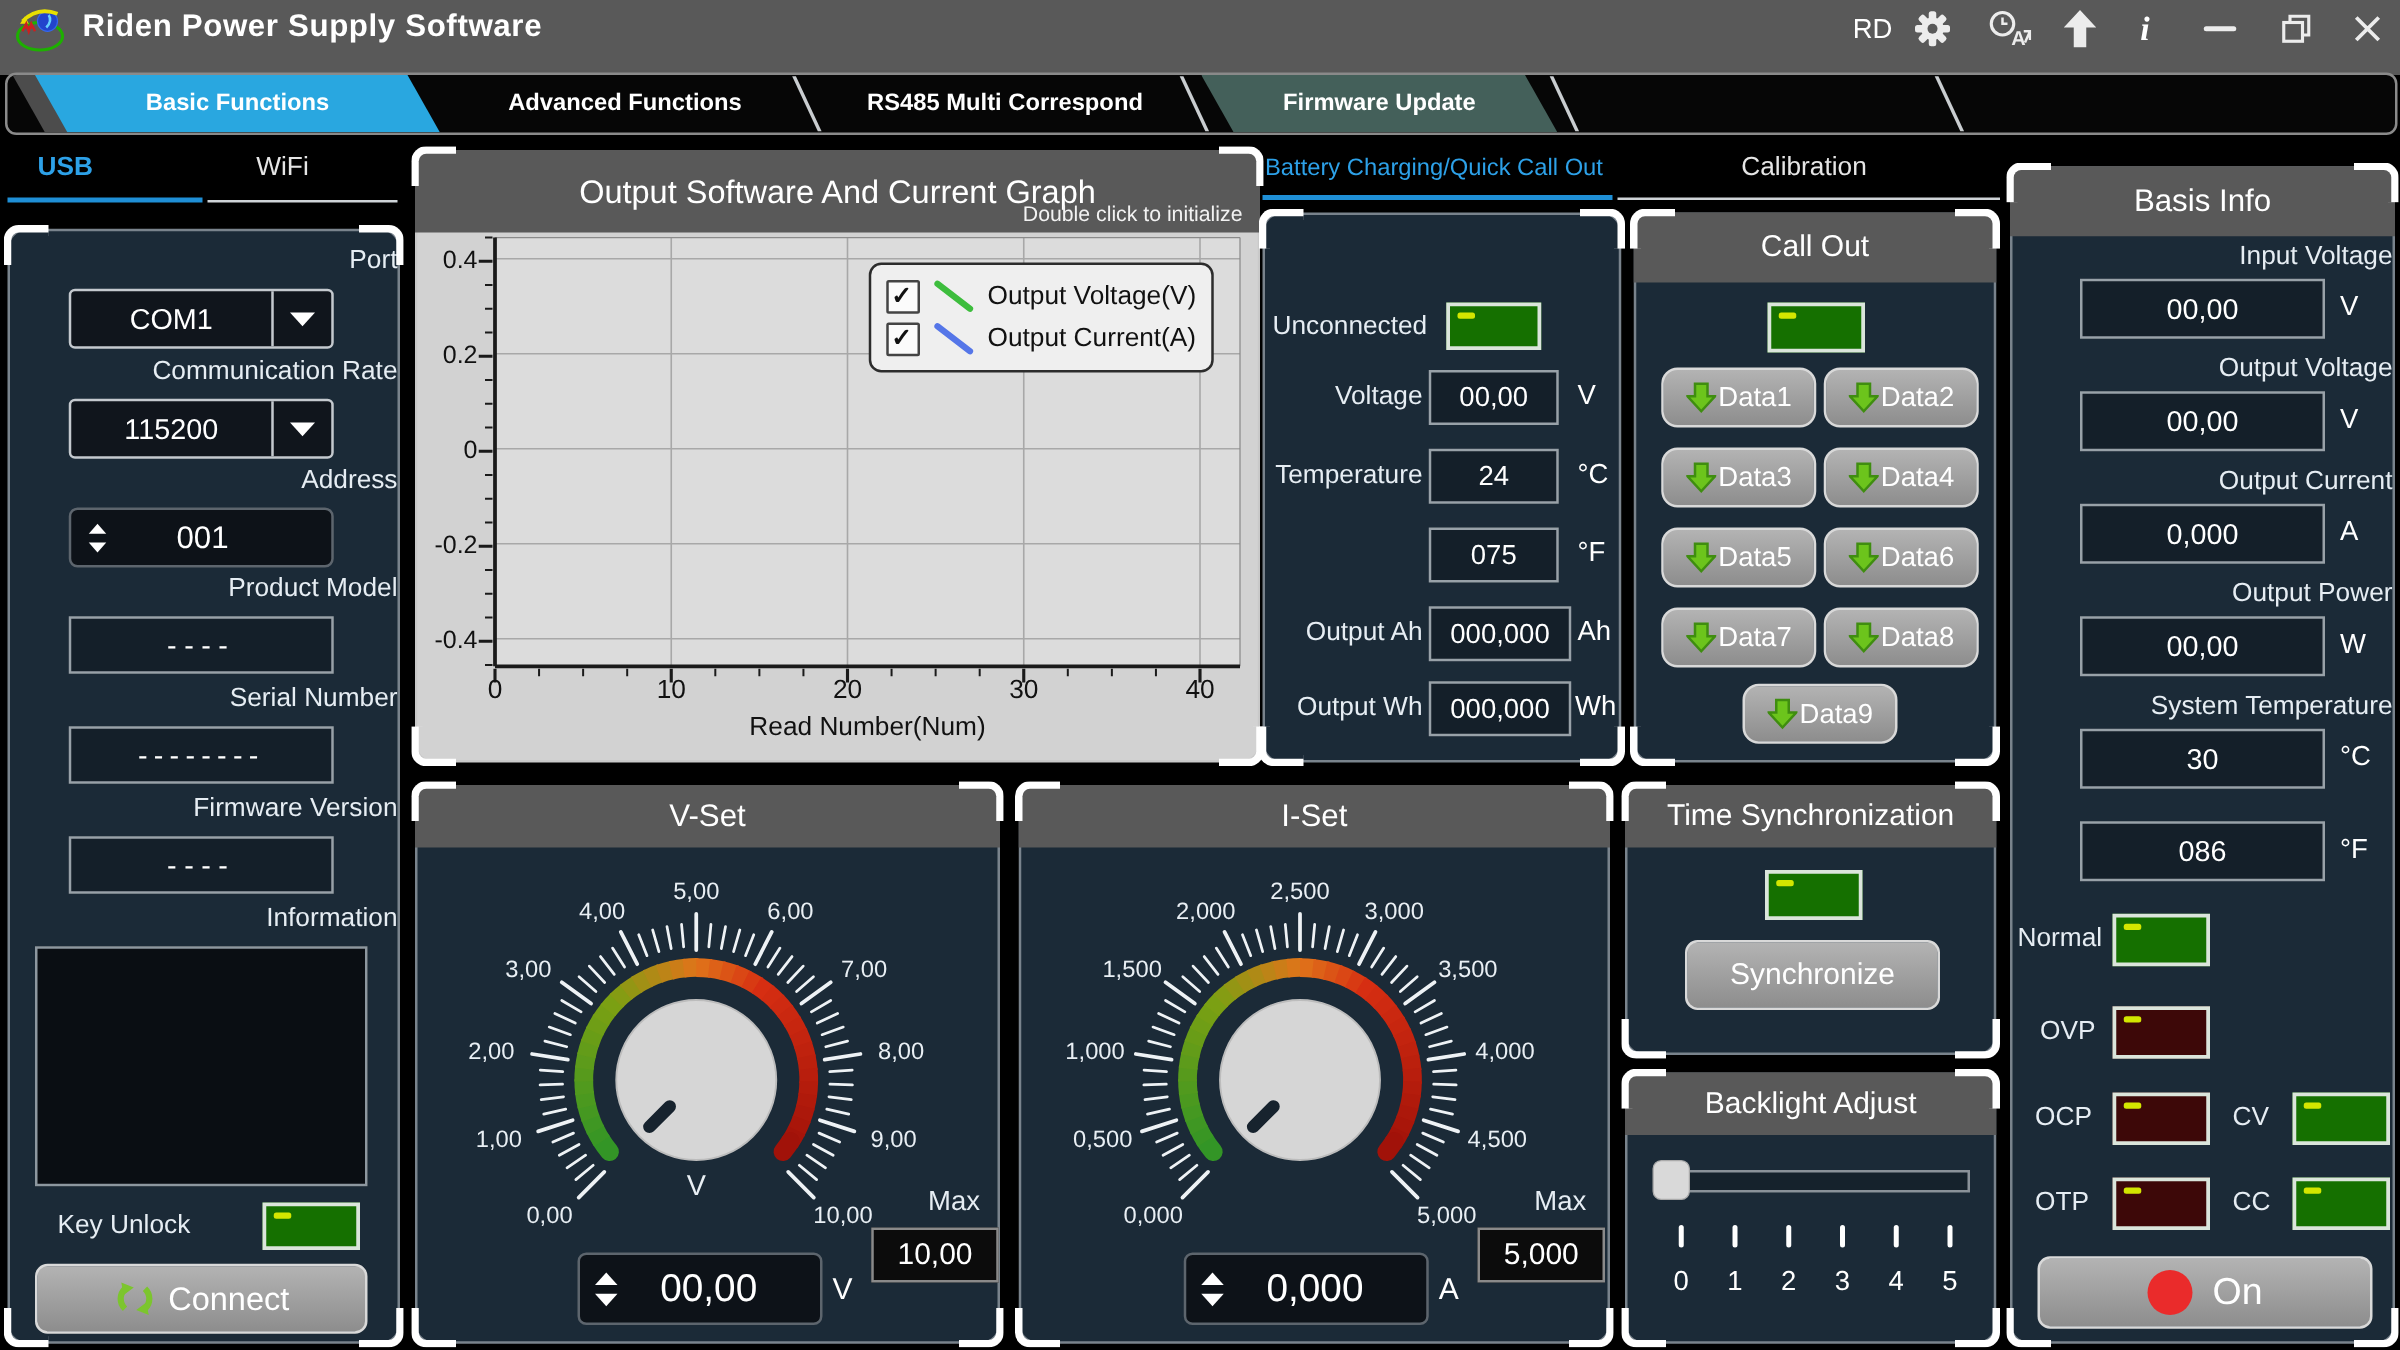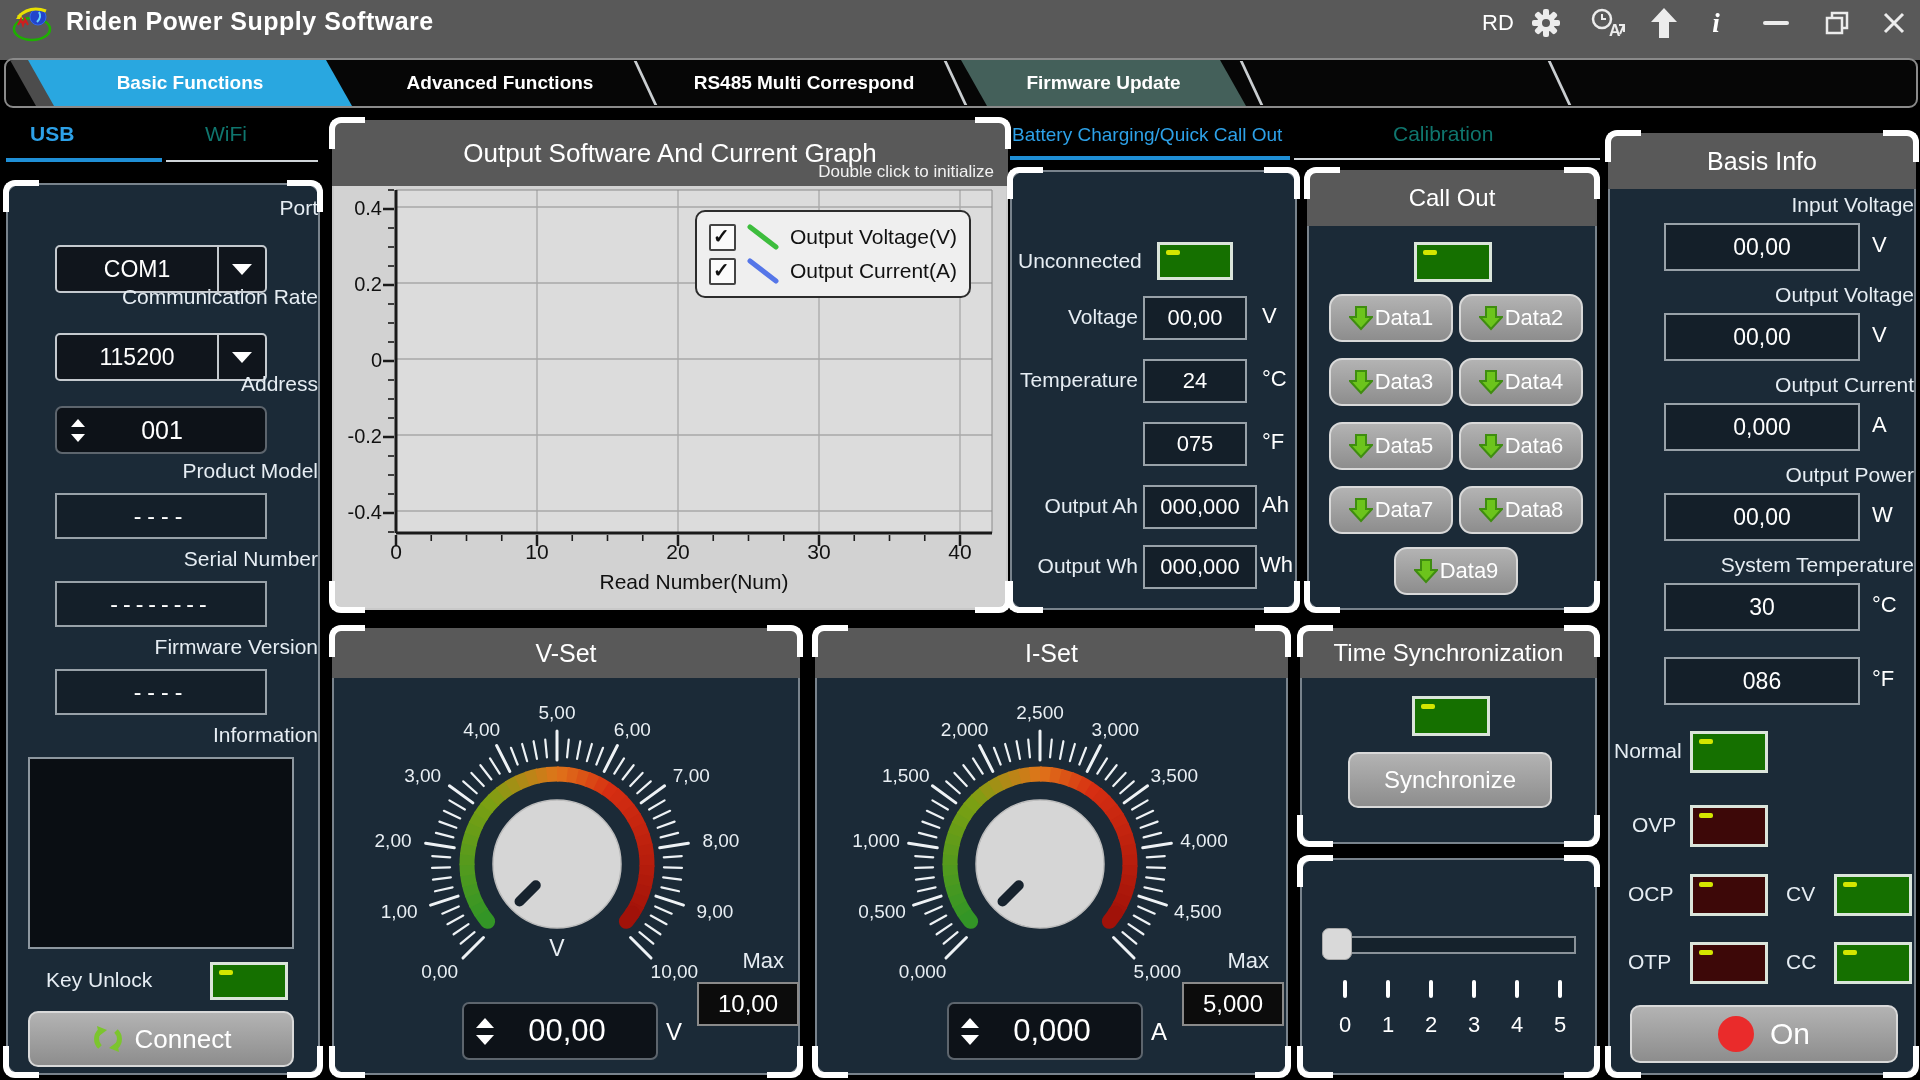--- a/index.html
+++ b/index.html
@@ -29,33 +29,33 @@
   .lbl{position:absolute;color:#e6edf3;font-size:21px;text-align:right;}
   .field{position:absolute;background:#141f29;border:2px solid #98a1a8;color:#fff;
          display:flex;align-items:center;justify-content:center;font-size:23px;}
   .unit{position:absolute;color:#fff;font-size:22px;}
   .led{position:absolute;border:3px solid #dbe5db;background:#157000;}
   .led::after{content:"";position:absolute;left:6px;top:5px;width:14px;height:5px;background:#d3e600;border-radius:2px;}
   .led.red{background:#3d0808;}
   .btn{position:absolute;background:linear-gradient(#b3b3b3,#8d8d8d);border:2px solid #d9d9d9;
        border-radius:10px;color:#fff;display:flex;align-items:center;justify-content:center;cursor:default;}
   
-  .combo{position:absolute;background:#10151c;border:2px solid #c4c9ce;border-radius:5px;display:flex;color:#fff;margin-top:14px;}
+  .combo{position:absolute;background:#10151c;border:2px solid #c4c9ce;border-radius:5px;display:flex;color:#fff;}
   .combo .val{flex:1;display:flex;align-items:center;justify-content:center;font-size:23px;}
   .combo .arr{width:46px;border-left:2px solid #c4c9ce;display:flex;align-items:center;justify-content:center;}
   .tri-dn{width:0;height:0;border-left:10px solid transparent;border-right:10px solid transparent;border-top:11px solid #fff;}
   .spin{position:absolute;background:#0d1218;border:2px solid #5d656d;border-radius:7px;display:flex;color:#fff;}
   .spin .ud{width:42px;display:flex;flex-direction:column;align-items:center;justify-content:center;gap:7px;}
   .spin .val{flex:1;display:flex;align-items:center;justify-content:center;}
   .tu{width:0;height:0;border-left:9px solid transparent;border-right:9px solid transparent;border-bottom:10px solid #fff;}
   .td{width:0;height:0;border-left:9px solid transparent;border-right:9px solid transparent;border-top:10px solid #fff;}
   .tu.sm{border-left-width:7px;border-right-width:7px;border-bottom-width:8px;}
   .td.sm{border-left-width:7px;border-right-width:7px;border-top-width:8px;}
   
-  .subtab{position:absolute;font-size:21px;color:#0f766e;}
+  .subtab{position:absolute;font-size:21px;color:#e5e5e5;}
   .subtab.on{color:#2da1e8;}
   
   #chartregion{position:absolute;left:0;top:66px;width:672px;height:420px;background:#d2d2d2;border-radius:0 0 12px 12px;}
   .xt{position:absolute;width:44px;text-align:center;color:#111;font-size:21px;}
   .yt{position:absolute;width:40px;text-align:right;color:#111;font-size:20px;}
   #legend{position:absolute;background:#efefef;border:2px solid #2c2c2c;border-radius:10px;}
   .legrow{position:absolute;left:12px;height:30px;display:flex;align-items:center;gap:10px;}
   .cbx{width:23px;height:23px;background:#fbfbfb;border:2px solid #444;border-radius:2px;position:relative;}
   .cbx::after{content:"✓";position:absolute;left:2px;top:-2px;font-size:20px;font-weight:bold;color:#111;}
   .legtxt{color:#111;font-size:21px;}
@@ -629,20 +629,21 @@
   <div class="phead" style="height:50px;font-size:24px">Time Synchronization</div>
   <div class="led" style="left:110px;top:66px;width:72px;height:34px"></div>
   <div class="btn" style="left:46px;top:122px;width:200px;height:52px;font-size:24px">Synchronize</div>
 </div>
 
 <div class="panel" style="left:1300px;top:858px;width:293px;height:213px">
   <i class="cn tl"></i>
     <i class="cn tr"></i>
     <i class="cn bl"></i>
     <i class="cn br"></i>
+  <div class="phead" style="height:50px;font-size:24px">Backlight Adjust</div>
   <div class="abs" style="left:25px;top:76px;width:245px;height:14px;background:#15222c;border:2px solid #8a9299"></div>
   <div class="abs" style="left:20px;top:68px;width:28px;height:30px;background:#d9d9d9;border-radius:7px;border:1px solid #aaa"></div>
   <div class="bltick" style="left:41px;top:120px"></div>
   <div class="bltick" style="left:84px;top:120px"></div>
   <div class="bltick" style="left:127px;top:120px"></div>
   <div class="bltick" style="left:170px;top:120px"></div>
   <div class="bltick" style="left:213px;top:120px"></div>
   <div class="bltick" style="left:256px;top:120px"></div>
   <div class="blnum" style="left:28px;top:152px">0</div>
   <div class="blnum" style="left:71px;top:152px">1</div>

